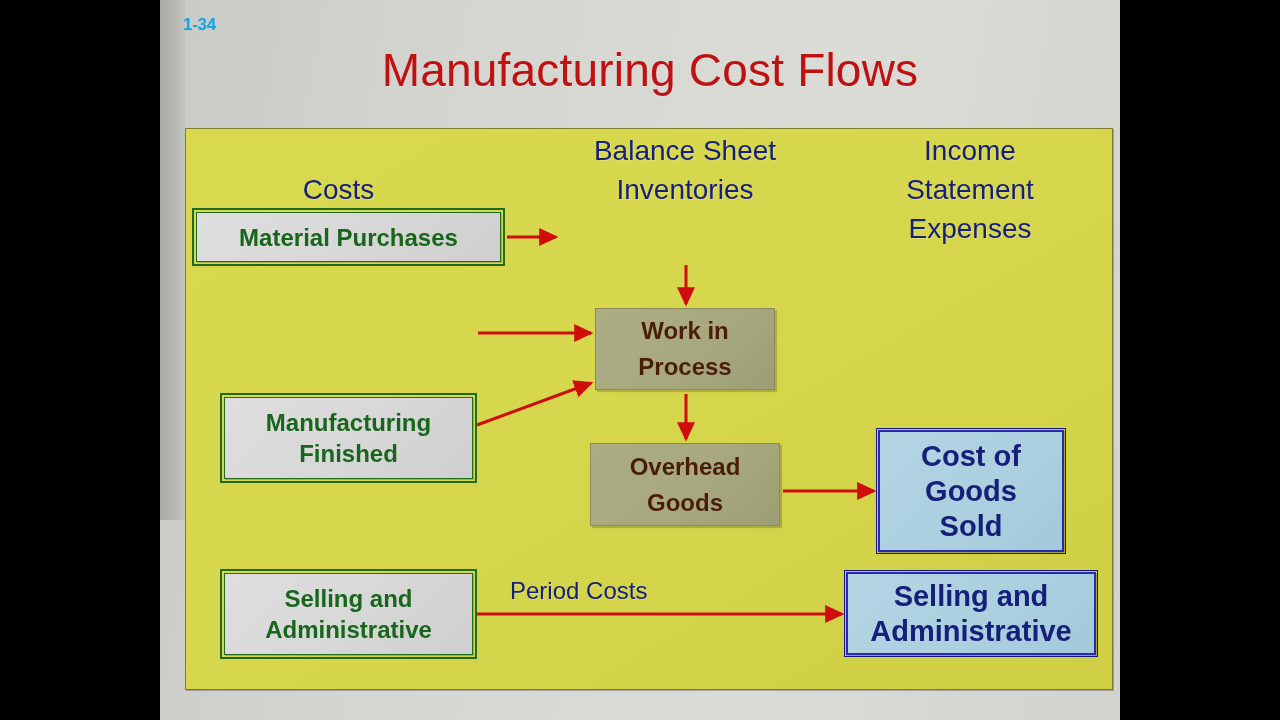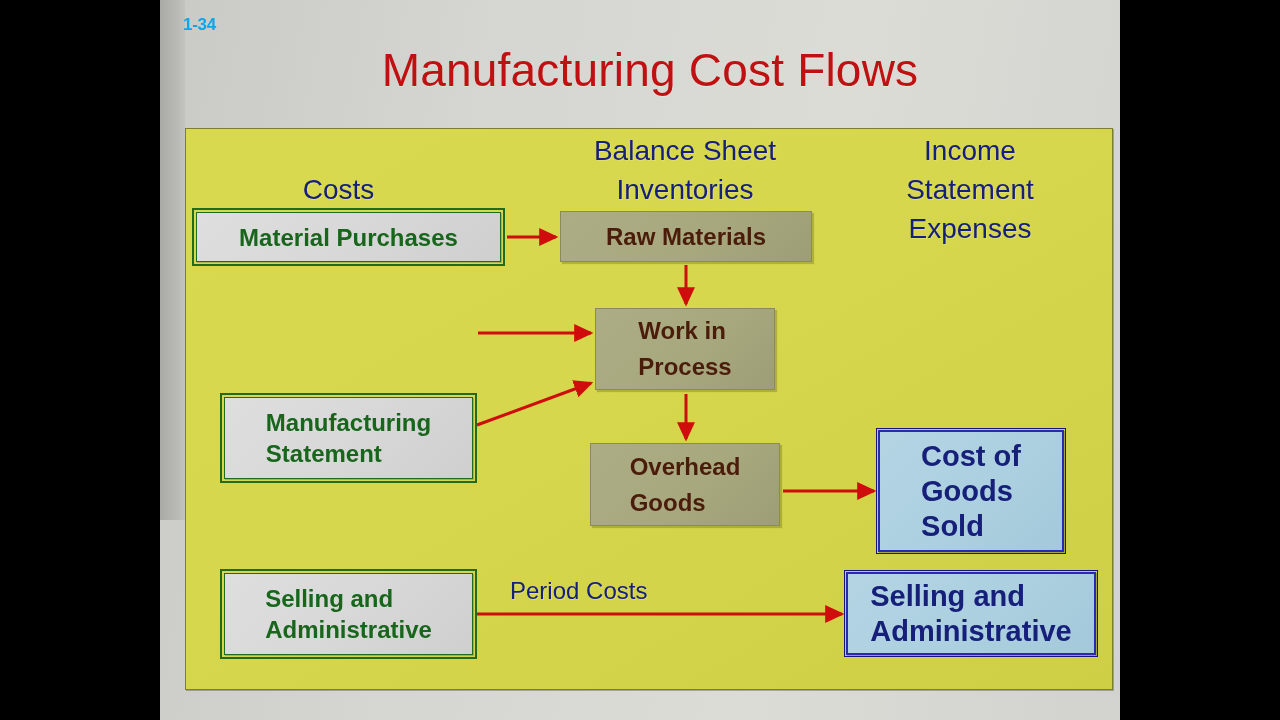--- a/index.html
+++ b/index.html
@@ -93,20 +93,21 @@
   #head-balance { left: 540px; top: 131px; width: 290px; }
   #head-income  { left: 855px; top: 131px; width: 230px; }
 
   
   .box {
     position: absolute;
     box-sizing: border-box;
     display: flex;
     align-items: center;
     justify-content: center;
+    text-align: center;
     white-space: pre-line;
   }
 
   
   .box.cost {
     background: linear-gradient(135deg, #dedede 0%, #d8d8d8 50%, #cfcfcf 100%);
     border: 1px solid #1f6b1f;
     outline: 2px solid #1f6b1f;
     outline-offset: 2px;
     color: #17661b;
@@ -217,26 +218,25 @@
 
     <line x1="783" y1="491" x2="874" y2="491" stroke="#cf0d0d" stroke-width="3" marker-end="url(#ah)"></line>
 
     <line x1="477" y1="614" x2="842" y2="614" stroke="#cf0d0d" stroke-width="3" marker-end="url(#ah)"></line>
   </svg>
 
   <div class="box cost" id="box-material">Material Purchases</div>
 
 
   <div class="box cost" id="box-overhead">Manufacturing
-Statement</div>
+Finished</div>
 
   <div class="box cost" id="box-sa-cost">Selling and
 Administrative</div>
 
-  <div class="box inventory" id="box-raw">Raw Materials</div>
 
   <div class="box inventory" id="box-wip">Work in
 Process</div>
 
   <div class="box inventory" id="box-finished">Overhead
 Goods</div>
 
   <div class="box expense" id="box-cogs">Cost of
 Goods
 Sold</div>

